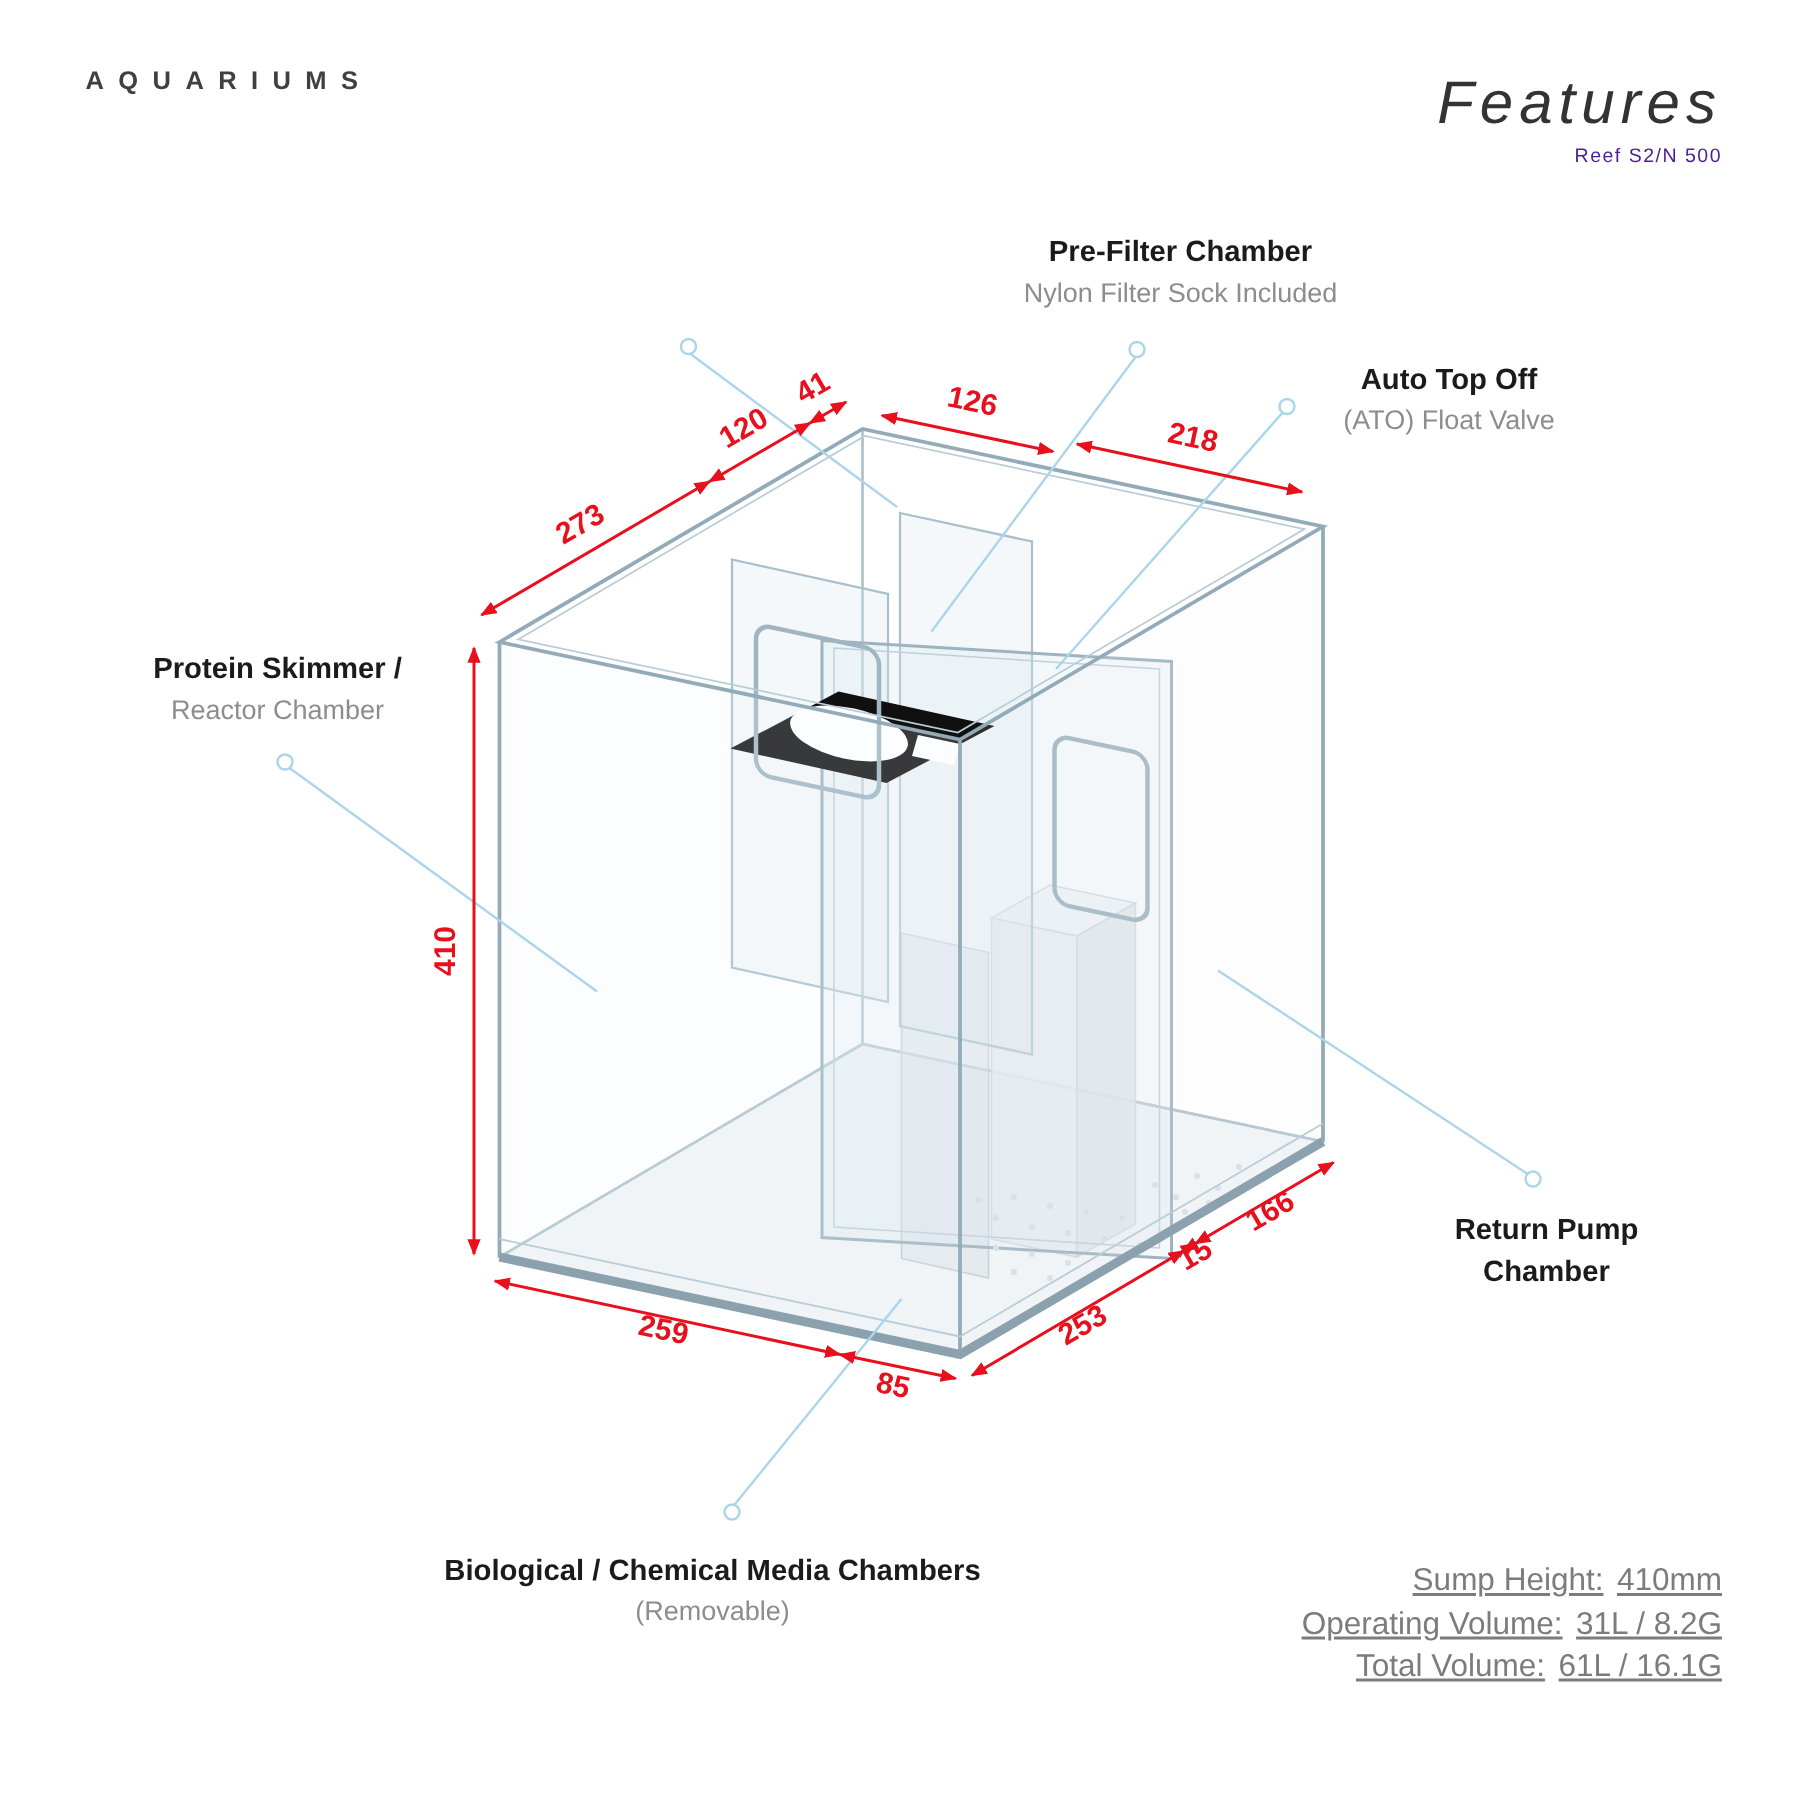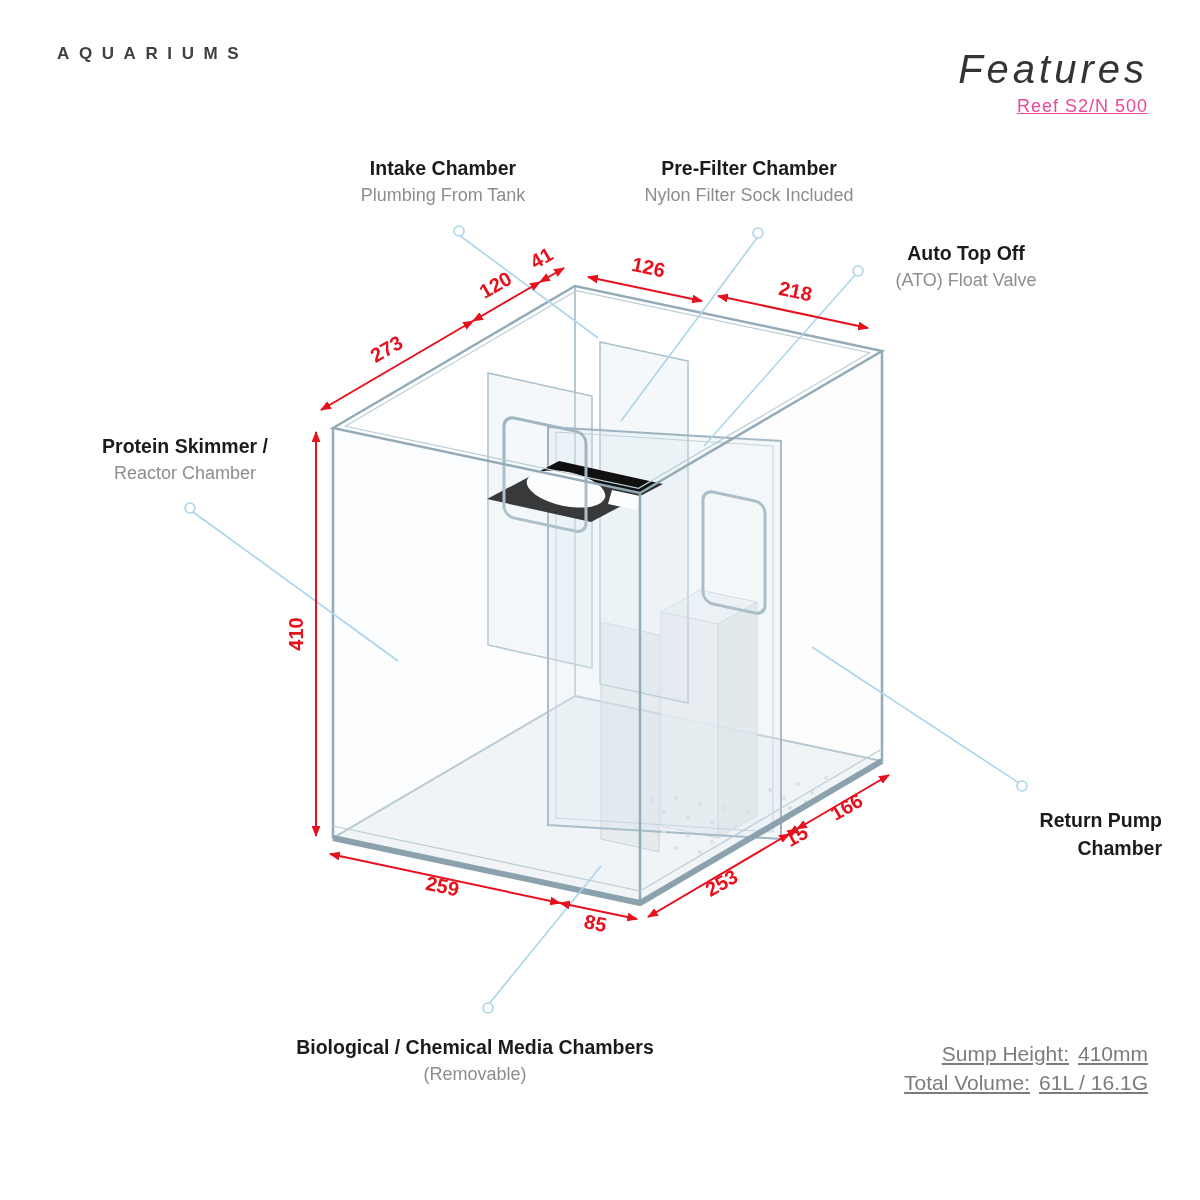--- a/index.html
+++ b/index.html
@@ -9,21 +9,21 @@
     font-family:"Liberation Sans", sans-serif; overflow:hidden;
   }
   .diagram { position:absolute; left:0; top:0; width:1200px; height:1200px; }
 
   
   .logo { position:absolute; left:57px; top:40px; }
   .logo-main { font-size:52px; font-weight:900; letter-spacing:2px; color:#0d0d0d; line-height:56px; }
   .logo-sub  { font-size:17px; font-weight:600; letter-spacing:0.565em; color:#404040; margin-top:4px; }
   .title-block { position:absolute; right:52px; top:46px; text-align:right; }
   .page-title { font-size:40px; font-weight:400; letter-spacing:4px; color:#333333; line-height:46px;font-style:italic; }
-  .page-subtitle { font-size:18px; color:#ec4899; letter-spacing:1px; margin-top:4px;text-decoration:underline; }
+  .page-subtitle { font-size:13px; color:#4c1d95; letter-spacing:1px; margin-top:4px; }
 
   
   .callout { position:absolute; text-align:center; }
   .c-title { font-size:19.5px; font-weight:700; color:#1b1b1b; line-height:28px; }
   .c-desc  { font-size:18px; color:#8d8d8d; line-height:27px; }
 
   
   .specs { position:absolute; right:52px; top:1040px; text-align:right; }
   .spec-row { font-size:21px; color:#7c7c7c; line-height:28.5px;text-decoration:underline; }
   .spec-label { margin-right:9px; }
@@ -174,52 +174,51 @@
   </svg>
 
   <div class="logo">
     <div class="logo-sub">AQUARIUMS</div>
   </div>
   <div class="title-block">
     <div class="page-title">Features</div>
     <div class="page-subtitle">Reef S2/N 500</div>
   </div>
 
-  <div class="callout" style="left:293px; top:154px; width:300px;">
-    <div class="c-title">Intake Chamber</div>
-    <div class="c-desc">Plumbing From Tank</div>
-  </div>
-
-  <div class="callout" style="left:599px; top:154px; width:300px;">
+
+  <div class="callout" style="left:637px; top:154px; width:300px;">
     <div class="c-title">Pre-Filter Chamber</div>
     <div class="c-desc">Nylon Filter Sock Included</div>
   </div>
 
   <div class="callout" style="left:826px; top:239px; width:280px;">
     <div class="c-title">Auto Top Off</div>
     <div class="c-desc">(ATO) Float Valve</div>
   </div>
 
   <div class="callout" style="left:35px; top:432px; width:300px;">
     <div class="c-title">Protein Skimmer /</div>
     <div class="c-desc">Reactor Chamber</div>
   </div>
 
-  <div class="callout" style="left:900px; top:806px; width:262px;text-align:right;">
+  <div class="callout" style="left:900px; top:806px; width:262px;">
     <div class="c-title">Return Pump</div>
     <div class="c-title">Chamber</div>
   </div>
 
   <div class="callout" style="left:225px; top:1033px; width:500px;">
     <div class="c-title">Biological / Chemical Media Chambers</div>
     <div class="c-desc">(Removable)</div>
   </div>
 
   <div class="specs">
     <div class="spec-row">
       <span class="spec-label">Sump Height:</span><span class="spec-value">410mm</span>
     </div>
     <div class="spec-row">
+      <span class="spec-label">Operating Volume:</span><span class="spec-value">31L / 8.2G</span>
+    </div>
+    <div class="spec-row">
       <span class="spec-label">Total Volume:</span><span class="spec-value">61L / 16.1G</span>
     </div>
   </div>
 
 </div>
 
 </body></html>

